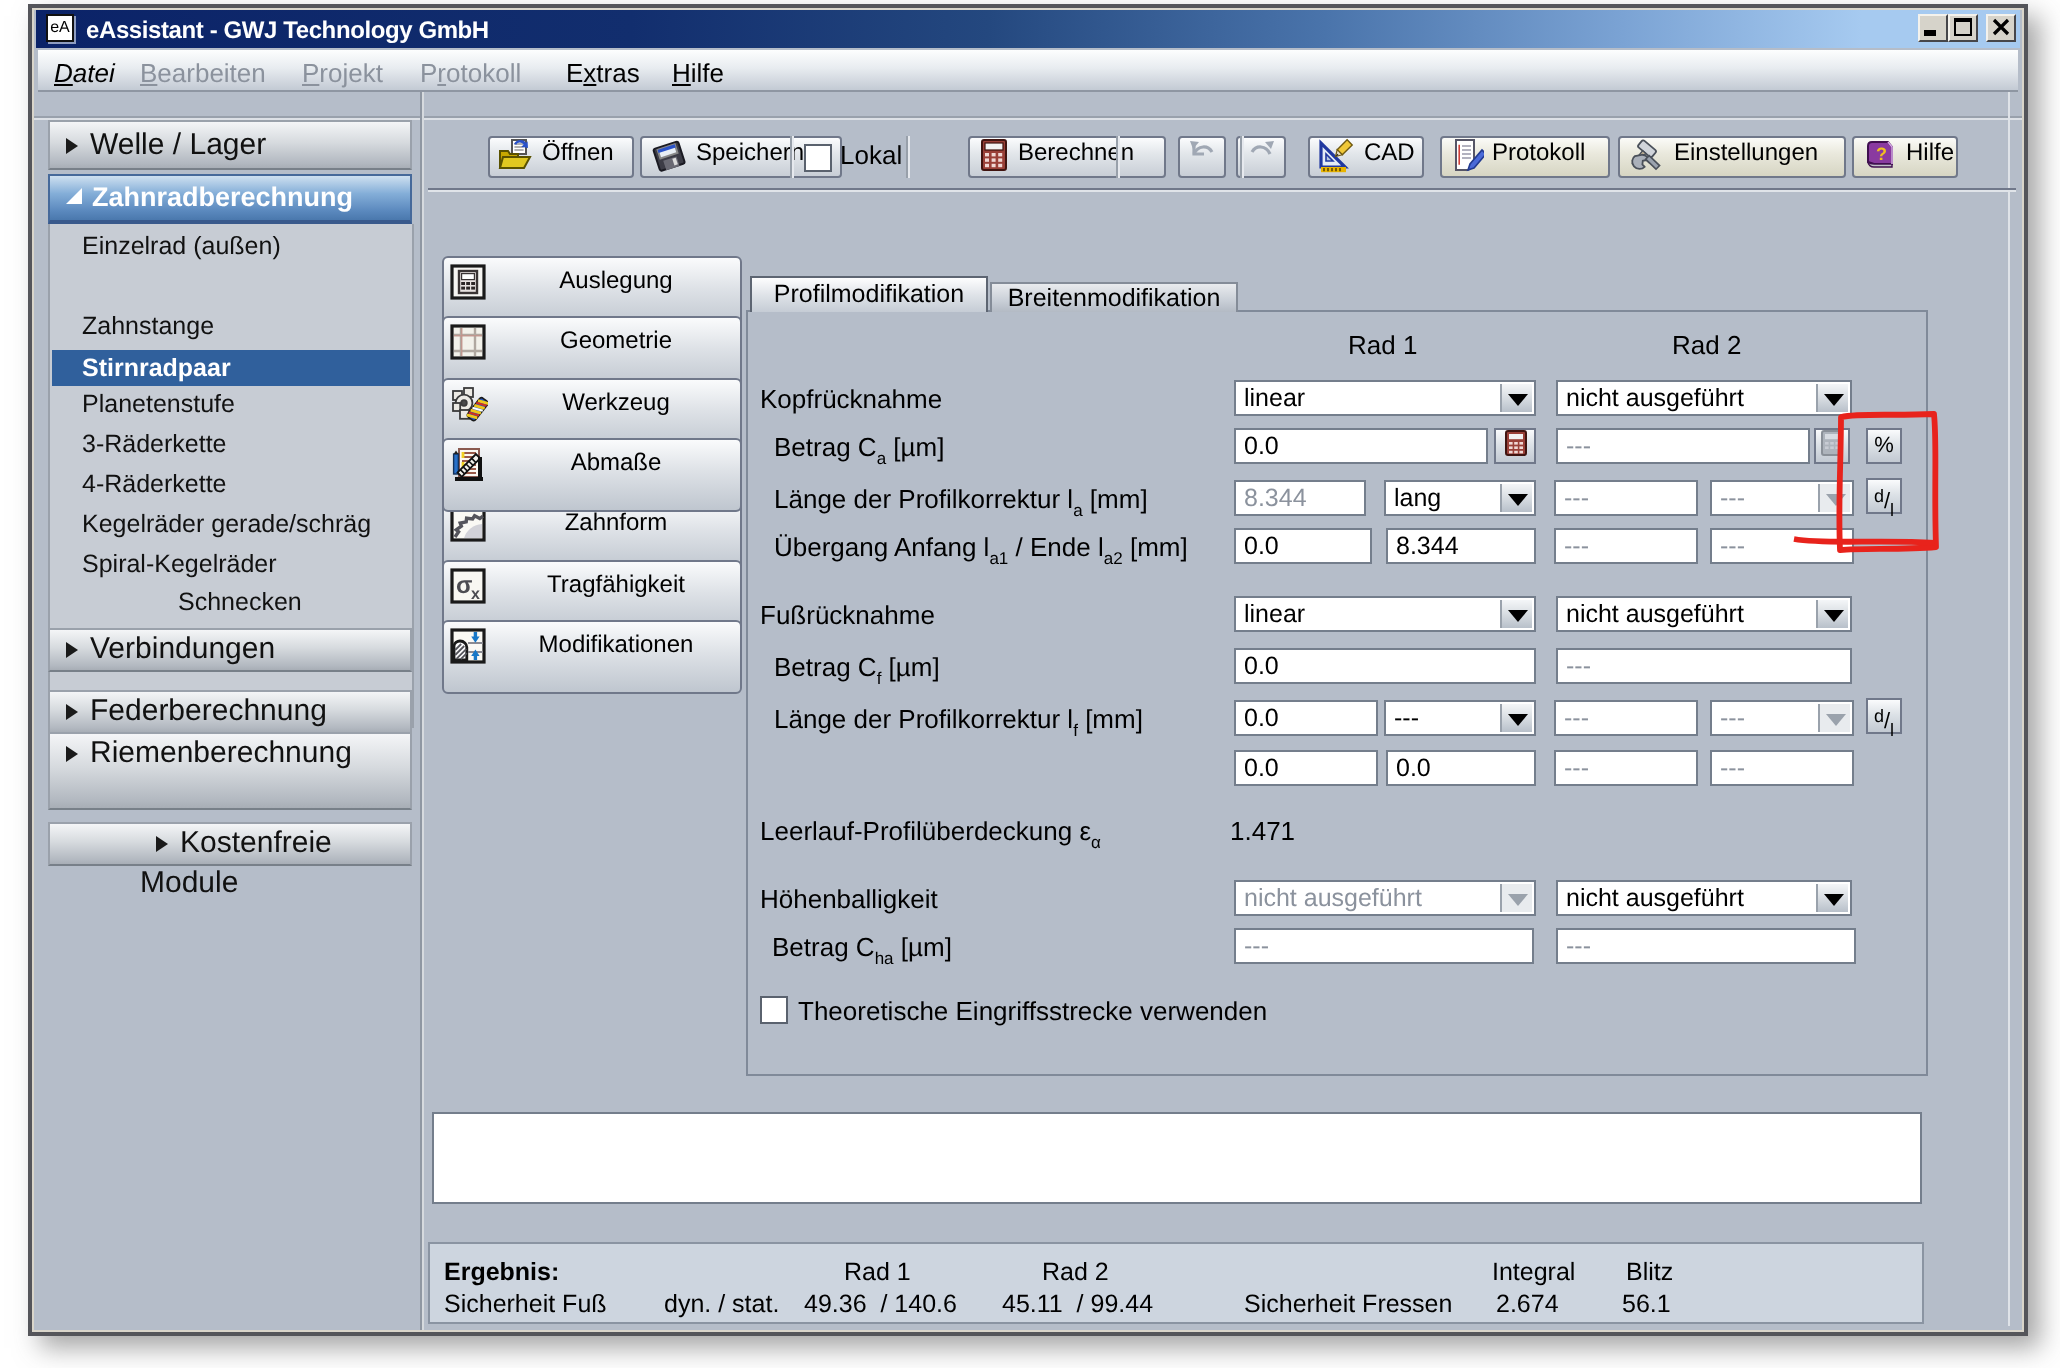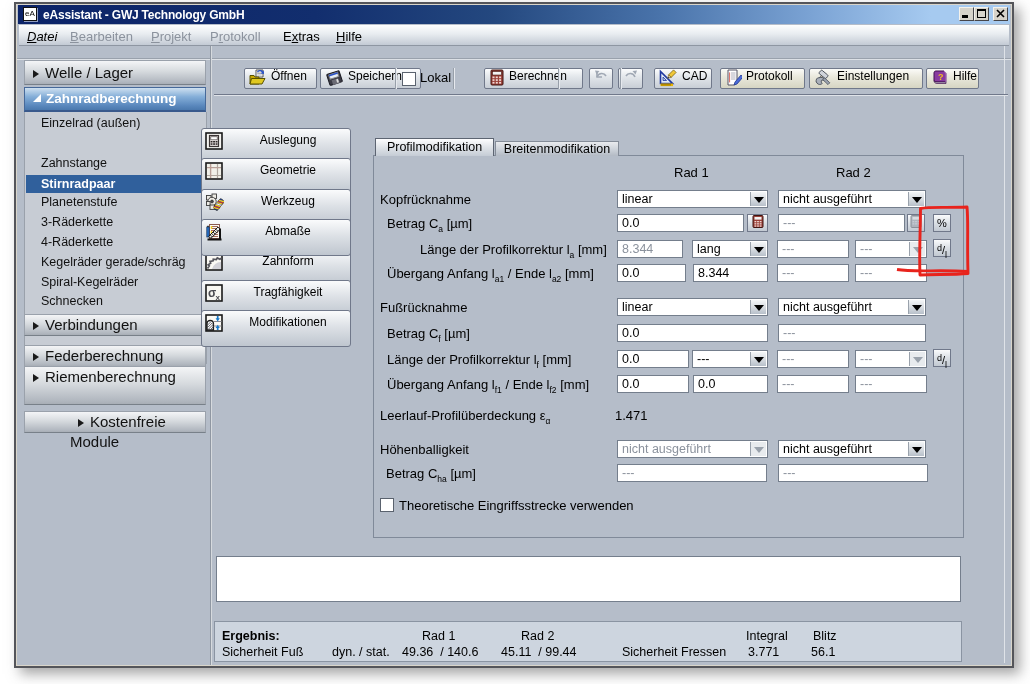--- a/index.html
+++ b/index.html
@@ -23,21 +23,21 @@
 #ssel{position:absolute;left:1px;right:1px;top:63px;height:18px;background:#30609c;color:#fff;font-weight:bold;line-height:18px;padding-left:15px;}
 #sepv{position:absolute;left:194px;top:42px;bottom:1px;width:1px;background:#8f97a2;box-shadow:1px 0 0 #d6dade;}
 
 .btn{position:absolute;top:64px;height:21px;background:linear-gradient(#fbfcfd,#e3e7eb 40%,#c8ced6);border:1px solid #70788a;border-radius:2px;font-size:12px;color:#000;display:flex;align-items:flex-start;justify-content:center;margin-left:28px;}
 .btn.ico{justify-content:flex-start;padding-left:4px;}
 .btn.ico svg{margin-right:4px;flex:none;}
 .btn.beige{background:linear-gradient(#fbfbf8,#eae9dd 40%,#d6d5c3);}
 .tsep{position:absolute;top:64px;height:21px;width:2px;border-left:1px solid #98a0aa;border-right:1px solid #e6e9ee;}
 #tbline{position:absolute;left:198px;top:90px;width:794px;height:1px;background:#70788a;box-shadow:0 1px 0 #e0e4e9;}
 
-.sbtn{position:absolute;left:185px;width:150px;height:37px;background:linear-gradient(#fafbfc,#dde1e6 45%,#bfc6cf);border:1px solid #70788a;border-radius:3px;font-size:12px;color:#000;}
+.sbtn{position:absolute;left:205px;width:150px;height:37px;background:linear-gradient(#fafbfc,#dde1e6 45%,#bfc6cf);border:1px solid #70788a;border-radius:3px;font-size:12px;color:#000;}
 .sbtn .lbl{position:absolute;left:24px;right:0;top:0;bottom:0;text-align:center;line-height:23px;}
 .sbtn svg{position:absolute;left:3px;top:3px;}
 
 #tab1{position:absolute;left:359px;top:134px;width:119px;height:18px;background:linear-gradient(#fdfdfe,#dfe3e8 50%,#c5ccd5);border:1px solid #5d6572;border-bottom:none;font-size:12.5px;text-align:center;line-height:17px;z-index:3;}
 #tab2{position:absolute;left:479px;top:137px;width:124px;height:15px;background:linear-gradient(#e9ebee,#c9cfd7 60%,#b3bac4);border:1px solid #848c98;border-bottom:none;font-size:12.5px;text-align:center;line-height:14px;z-index:2;}
 #panel{position:absolute;left:357px;top:151px;width:591px;height:383px;border:1px solid #808a99;}
 
 .flabel{position:absolute;font-size:13px;color:#000;white-space:nowrap;}
 sub{font-size:8.5px;vertical-align:-4px;}
 .inp{position:absolute;height:18px;background:#fff;border:1px solid #747e8c;font-size:12.5px;color:#000;line-height:16px;padding-left:4px;white-space:nowrap;overflow:hidden;}
@@ -82,21 +82,21 @@
   <div id="sexp"><span style="display:inline-block;width:0;height:0;border-bottom:8px solid #fff;border-left:8px solid transparent;margin:0 5px 1px 8px;"></span>Zahnradberechnung</div>
   <div id="sitems">
     <div class="sitem" style="top:1px;">Einzelrad (außen)</div>
     <div class="sitem" style="top:41px;">Zahnstange</div>
     <div id="ssel">Stirnradpaar</div>
     <div class="sitem" style="top:80px;">Planetenstufe</div>
     <div class="sitem" style="top:100px;">3-Räderkette</div>
     <div class="sitem" style="top:120px;">4-Räderkette</div>
     <div class="sitem" style="top:140px;">Kegelräder gerade/schräg</div>
     <div class="sitem" style="top:160px;">Spiral-Kegelräder</div>
-    <div class="sitem" style="top:179px;">Schnecken</div>
+    <div class="sitem" style="top:179px;margin-left:48px;">Schnecken</div>
   </div>
   <div class="shead" style="top:310px;height:22px;line-height:20px;"><span class="tri"></span>Verbindungen</div>
   <div class="shead" style="top:341px;height:22px;line-height:20px;"><span class="tri"></span>Federberechnung</div>
   <div class="shead" style="top:362px;height:39px;line-height:20px;"><span class="tri"></span>Riemenberechnung</div>
   <div class="shead" style="top:407px;height:22px;line-height:20px;padding-left:45px;"><span class="tri"></span>Kostenfreie Module</div>
   <div id="sepv"></div>
 
   <div class="btn ico" style="left:200px;width:73px;">
     <svg width="18" height="17" viewBox="0 0 18 17">
         <path d="M7 1 h7 v7 h-7 z" fill="#fff" stroke="#555"></path>
@@ -291,26 +291,25 @@
     </div>
 
   <div id="tab1">Profilmodifikation</div>
   <div id="tab2">Breitenmodifikation</div>
   <div id="panel"></div>
 
   <div class="flabel" style="left:658px;top:161px;">Rad 1</div>
   <div class="flabel" style="left:820px;top:161px;">Rad 2</div>
   <div class="flabel" style="left:364px;top:188px;">Kopfrücknahme</div>
   <div class="flabel" style="left:371px;top:212px;">Betrag C<sub>a</sub> [µm]</div>
-  <div class="flabel" style="left:371px;top:238px;margin-left:33px;">Länge der Profilkorrektur l<sub>a</sub> [mm]</div>
+  <div class="flabel" style="left:371px;top:238px;">Länge der Profilkorrektur l<sub>a</sub> [mm]</div>
   <div class="flabel" style="left:371px;top:262px;">Übergang Anfang l<sub>a1</sub> / Ende l<sub>a2</sub> [mm]</div>
   <div class="flabel" style="left:364px;top:296px;">Fußrücknahme</div>
   <div class="flabel" style="left:371px;top:322px;">Betrag C<sub>f</sub> [µm]</div>
   <div class="flabel" style="left:371px;top:348px;">Länge der Profilkorrektur l<sub>f</sub> [mm]</div>
-  <div class="flabel" style="left:371px;top:373px;">Übergang Anfang l<sub>f1</sub> / Ende l<sub>f2</sub> [mm]</div>
   <div class="flabel" style="left:364px;top:404px;">Leerlauf-Profilüberdeckung ε<sub>α</sub></div>
   <div class="flabel" style="left:599px;top:404px;">1.471</div>
   <div class="flabel" style="left:364px;top:438px;">Höhenballigkeit</div>
   <div class="flabel" style="left:370px;top:462px;">Betrag C<sub>ha</sub> [µm]</div>
   <div class="abs" style="left:364px;top:494px;width:14px;height:14px;background:#fff;border:1px solid #5a626e;"></div>
   <div class="flabel" style="left:383px;top:494px;">Theoretische Eingriffsstrecke verwenden</div>
 
   <div class="inp combo" style="left:601px;top:186px;width:151px;">linear<span class="arr"></span></div>
   <div class="inp combo" style="left:762px;top:186px;width:148px;">nicht ausgeführt<span class="arr"></span></div>
 
@@ -389,16 +388,16 @@
     <span style="left:7px;top:7px;font-weight:bold;">Ergebnis:</span>
     <span style="left:207px;top:7px;">Rad 1</span>
     <span style="left:306px;top:7px;">Rad 2</span>
     <span style="left:531px;top:7px;">Integral</span>
     <span style="left:598px;top:7px;">Blitz</span>
     <span style="left:7px;top:23px;">Sicherheit Fuß</span>
     <span style="left:117px;top:23px;">dyn. / stat.</span>
     <span style="left:187px;top:23px;">49.36&nbsp;&nbsp;/ 140.6</span>
     <span style="left:286px;top:23px;">45.11&nbsp;&nbsp;/ 99.44</span>
     <span style="left:407px;top:23px;">Sicherheit Fressen</span>
-    <span style="left:533px;top:23px;">3.771</span>
+    <span style="left:533px;top:23px;">2.674</span>
     <span style="left:596px;top:23px;">56.1</span>
   </div>
 </div>
 
 </body></html>

